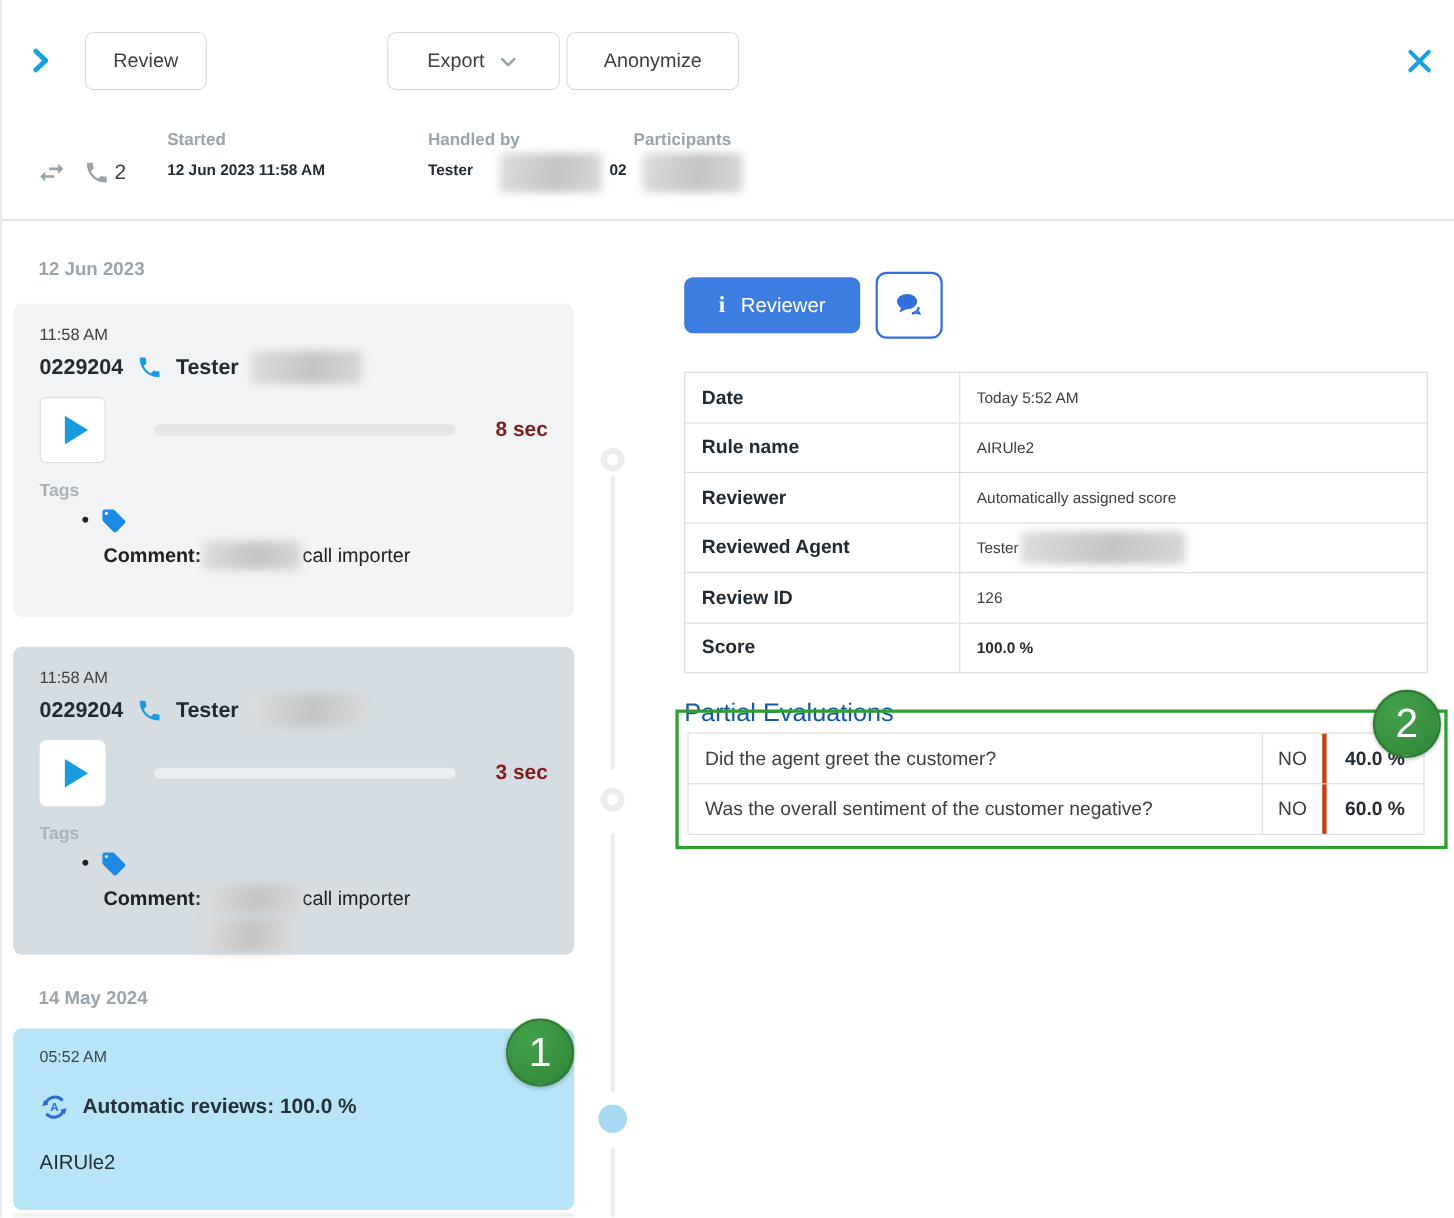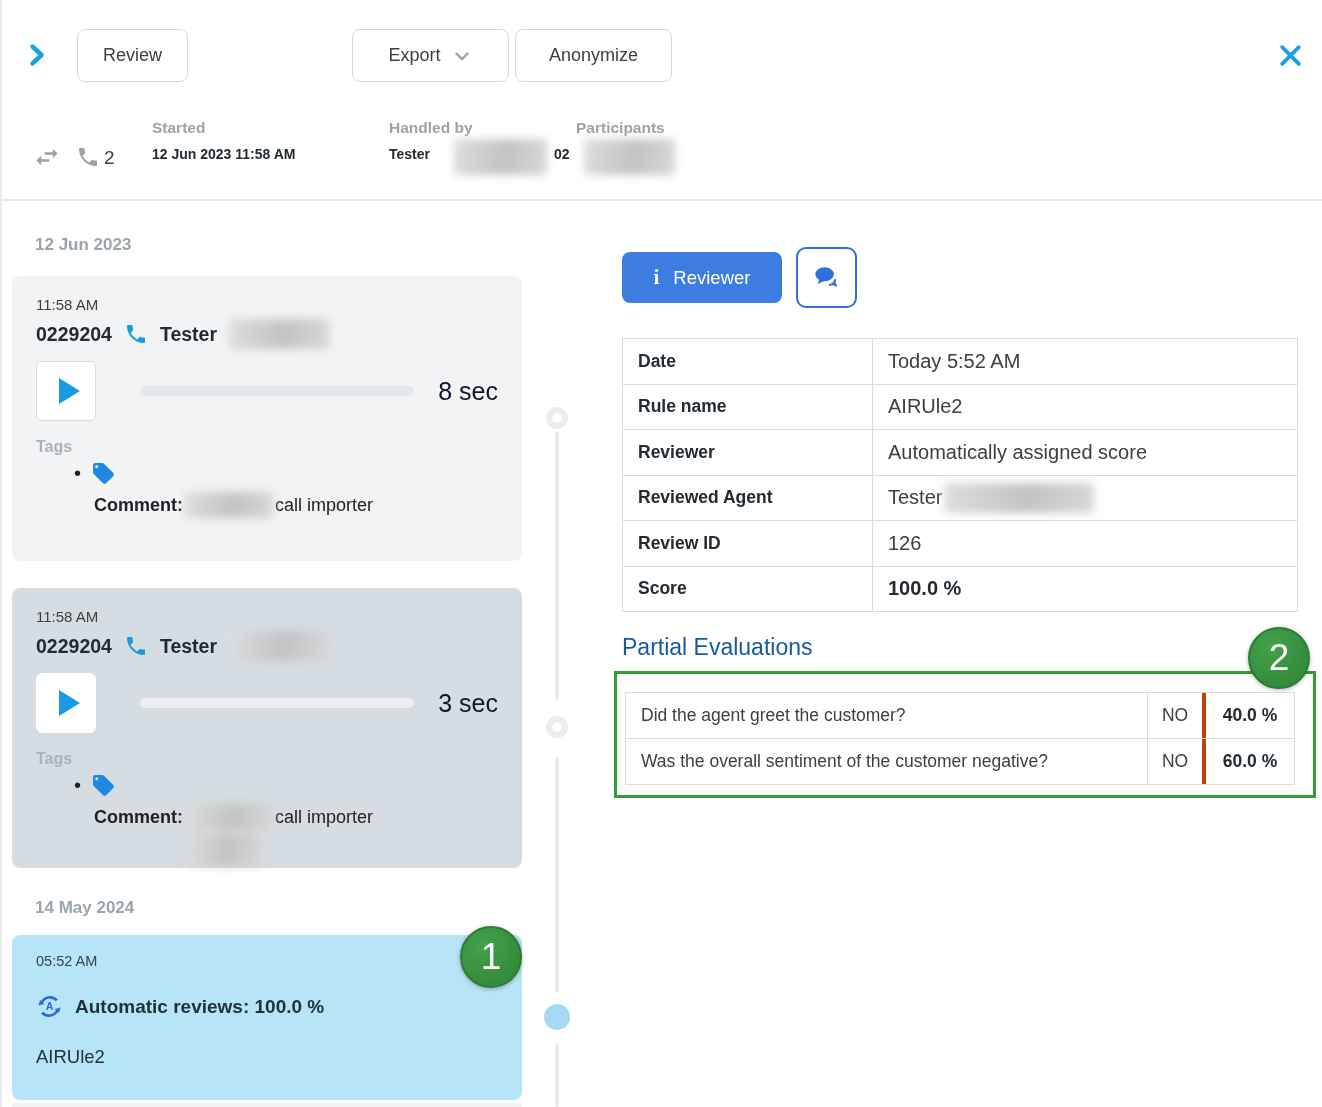--- a/index.html
+++ b/index.html
@@ -36,21 +36,21 @@
   .call-head { display:flex; align-items:center; gap:12px; margin-top:2px; }
   .call-head .num, .call-head .agent { font-size:19.5px; font-weight:bold; color:#222b32; }
   .player-row { display:flex; align-items:center; margin-top:12px; height:60px; }
   .play-btn { width:60px; height:60px; background:#fff; border:1.5px solid #d9dde1; border-radius:6px;
               display:flex; align-items:center; justify-content:center; cursor:pointer; flex:0 0 auto; }
   .c2 .play-btn { border-color:#fff; }
   .play-tri { width:0; height:0; border-left:21px solid #1a9be0; border-top:13px solid transparent;
               border-bottom:13px solid transparent; margin-left:6px; }
   .prog { width:274px; height:10px; border-radius:6px; background:#e3e7ea; margin-left:44px; cursor:pointer; }
   .c2 .prog { background:#e9eef1; }
-  .dur { margin-left:auto; font-size:25px; color:#0f172a; }
+  .dur { margin-left:auto; font-size:19px; color:#7f1d1d;font-weight:bold; }
   .tags-label { margin-top:17px; font-size:16px; font-weight:bold; color:#a9b2b9; }
   .tag-row { display:flex; align-items:center; gap:10px; margin-top:5px; padding-left:38px; }
   .bullet { font-size:20px; color:#202124; }
   .comment-line { margin-top:6px; padding-left:58px; font-size:18px; color:#202124; position:relative; }
   .comment-line b { font-weight:bold; }
   .comment-line .blur { width:88px; height:26px; vertical-align:-7px; margin:0 2px; }
   .auto-row { display:flex; align-items:center; gap:12px; margin-top:24px; }
   .auto-title { font-size:19px; font-weight:bold; color:#24313a; }
   .rule-name { margin-top:26px; font-size:18.5px; color:#24313a; }
   .c3 .time { color:#36454d; font-size:14.5px; }
@@ -69,25 +69,25 @@
   .info-glyph { font-family:"Liberation Serif", serif; font-weight:bold; font-size:21px; line-height:1; }
   .comment-btn { position:absolute; left:794px; top:247px; width:61px; height:61px; background:#fff;
                  border:2px solid #3070dc; border-radius:10px; display:flex; align-items:center;
                  justify-content:center; cursor:pointer; }
 
   .dtable { position:absolute; left:620px; top:338px; width:676px; border:1px solid #d9dbdd;
             border-bottom:none; }
   .drow { display:grid; grid-template-columns:250px 1fr; border-bottom:1px solid #d9dbdd; height:45.5px; }
   .drow .dlabel { border-right:1px solid #d9dbdd; display:flex; align-items:center; padding-left:15px;
                   font-size:17.5px; font-weight:bold; color:#222b32;text-align:right; }
-  .drow .dvalue { display:flex; align-items:center; padding-left:15px; font-size:20px; color:#3c4043; }
+  .drow .dvalue { display:flex; align-items:center; padding-left:15px; font-size:14px; color:#3c4043; }
   .drow:last-child .dvalue { font-weight:bold; color:#222b32; }
 
   .pe-heading { position:absolute; left:620px; top:634px; font-size:23px; color:#155a9e; font-weight:500; }
-  .annot-rect { position:absolute; left:612px; top:671px; width:702px; height:127px;
+  .annot-rect { position:absolute; left:612px; top:645px; width:702px; height:127px;
                 border:3px solid #2f9e33; }
   .ptable { position:absolute; left:8px; top:18px; width:670px; border:1px solid #d9dbdd; border-bottom:none; }
   .prow { display:grid; grid-template-columns:1fr 58px 88px; border-bottom:1px solid #d9dbdd; height:46px; }
   .prow > div { display:flex; align-items:center; font-size:17.5px; color:#3c4043; }
   .prow .q { padding-left:15px; border-right:1px solid #d9dbdd; }
   .prow .ans { justify-content:center; border-right:4px solid #c2410c; }
   .prow .pct { justify-content:center; font-weight:bold; color:#222b32; }
 
   
   .badge { position:absolute; width:62px; height:62px; border-radius:50%;

